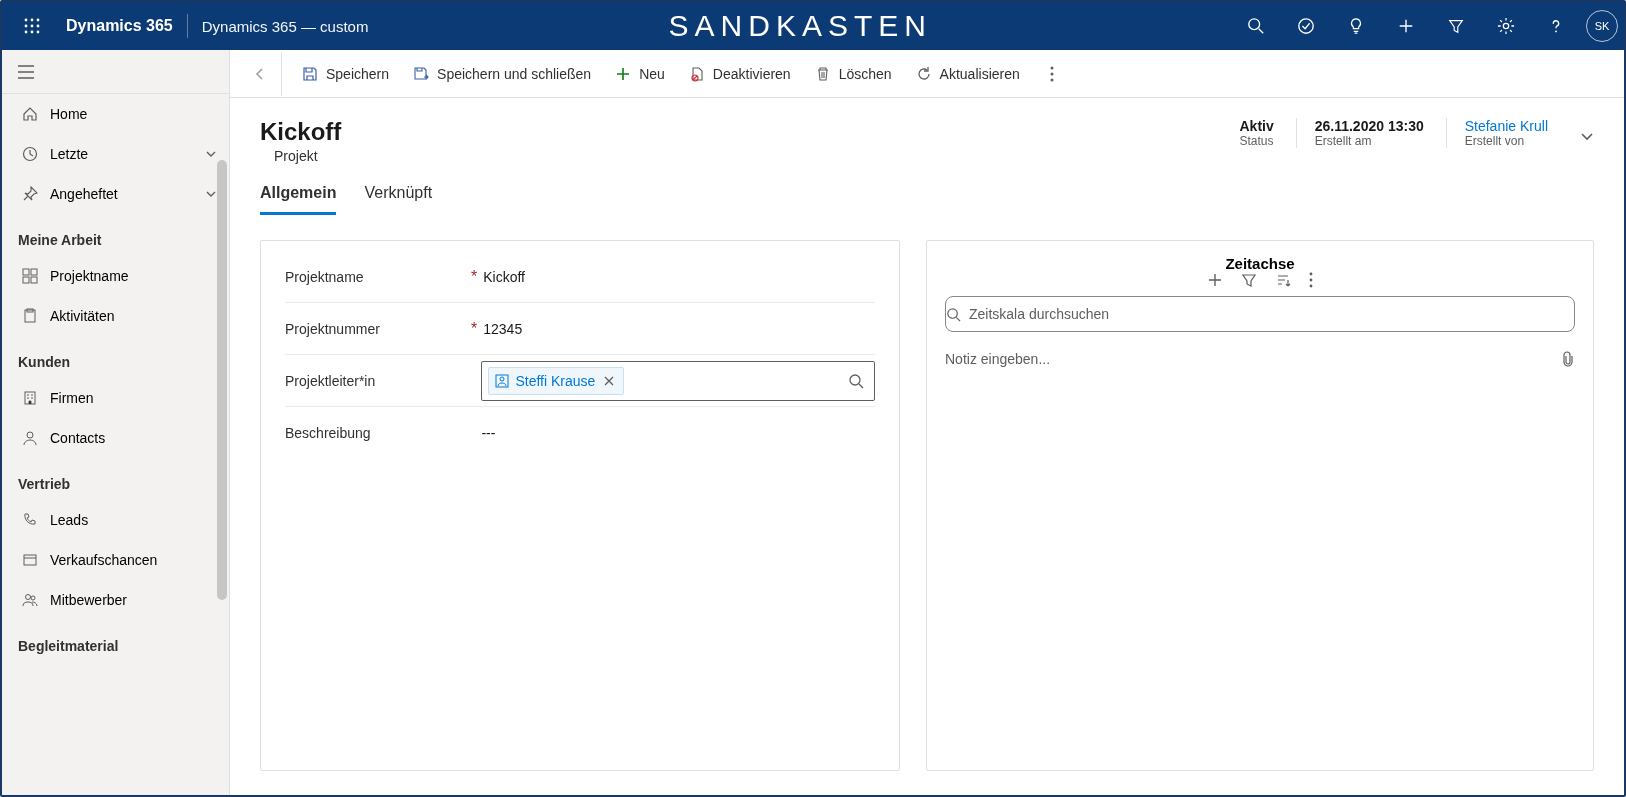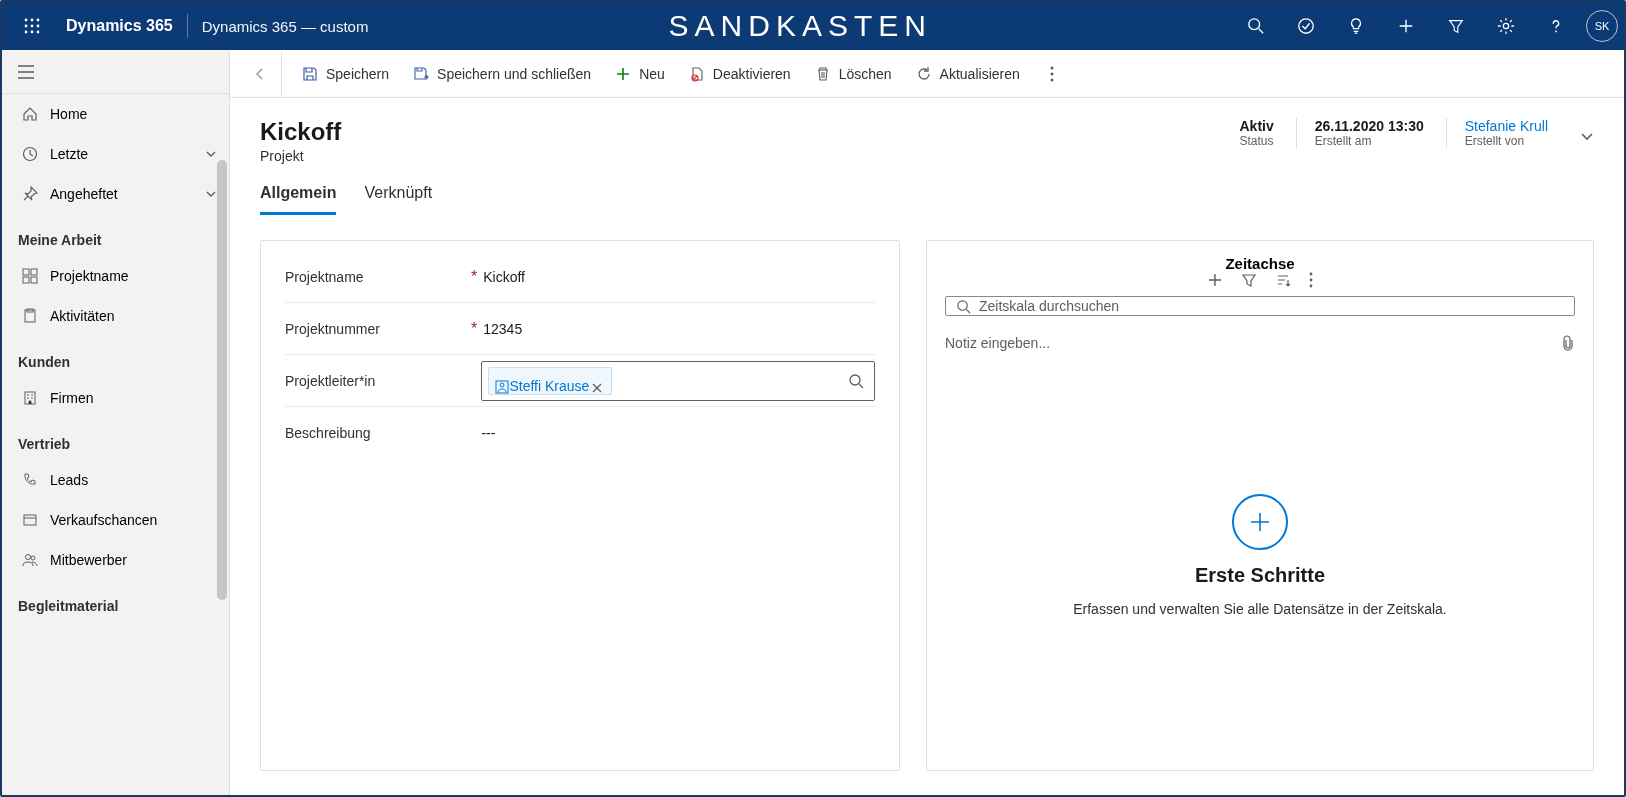--- a/index.html
+++ b/index.html
@@ -32,21 +32,21 @@
 .main { flex: 1; display: flex; flex-direction: column; overflow: hidden; }
 .cmdbar { height: 48px; border-bottom: 1px solid #e1dfdd; display: flex; align-items: center; padding: 0 8px; gap: 4px; }
 .cmdbar .back { width: 44px; height: 44px; display: flex; align-items: center; justify-content: center; color: #a19f9d; border-right: 1px solid #e1dfdd; margin-right: 6px; }
 .cmd { display: flex; align-items: center; height: 36px; padding: 0 10px; font-size: 14px; color: #323130; cursor: pointer; gap: 8px; border-radius: 2px; }
 .cmd .cicon { display: flex; align-items: center; justify-content: center; }
 .cmdbar .more { width: 36px; display: flex; justify-content: center; cursor: pointer; }
 
 
 .rec-header { display: flex; align-items: flex-start; padding: 20px 30px 0 30px; }
 .rec-title h1 { font-size: 24px; font-weight: 600; color: #1b1a19; }
-.rec-title .sub { font-size: 14px; color: #323130; margin-top: 2px; }
+.rec-title .sub { font-size: 14px; color: #323130; margin-top: 2px; margin-left: 14px; }
 .rec-meta { margin-left: auto; display: flex; align-items: center; gap: 22px; }
 .meta-col { border-left: 1px solid #e1dfdd; padding-left: 18px; }
 .meta-col:first-child { border-left: none; padding-left: 0; }
 .meta-val { font-size: 14px; font-weight: 600; color: #1b1a19; }
 .meta-val.link { color: #0078d4; font-weight: 400; }
 .meta-lbl { font-size: 12px; color: #605e5c; }
 .header-chev { padding: 6px 0 0 10px; cursor: pointer; }
 
 
 .tabs { display: flex; gap: 28px; padding: 20px 30px 0; border-bottom: 1px solid #fff; }
@@ -56,32 +56,32 @@
 
 .content { flex: 1; display: flex; gap: 26px; padding: 24px 30px; overflow: auto; }
 .card { border: 1px solid #e1dfdd; border-radius: 2px; background: #fff; }
 .form-card { width: 640px; padding: 10px 24px 24px; }
 .form-row { display: flex; align-items: center; min-height: 52px; border-bottom: 1px solid #edebe9; }
 .form-row:last-child { border-bottom: none; }
 .form-label { width: 180px; font-size: 14px; color: #323130; }
 .req { color: #a4262c; padding: 0 6px; }
 .form-val { flex: 1; font-size: 14px; color: #1b1a19; }
 .lookup { flex: 1; display: flex; align-items: center; height: 40px; border: 1px solid #605e5c; border-radius: 2px; padding: 0 6px; }
-.lookup .tag { display: flex; align-items: flex-end; gap: 0; background: #eff6fc; border: 1px solid #c7e0f4; height: 28px; padding: 0 6px; font-size: 14px; color: #0078d4; border-radius: 2px; }
+.lookup .tag { display: flex; align-items: center; gap: 6px; background: #eff6fc; border: 1px solid #c7e0f4; height: 28px; padding: 0 6px; font-size: 14px; color: #0078d4; border-radius: 2px; }
 .lookup .tag .x { color: #605e5c; cursor: pointer; padding: 0 2px; }
 .lookup .spacer { flex: 1; }
 .lookup .search { color: #605e5c; padding: 0 4px; cursor: pointer; }
 
 
 .timeline-card { flex: 1; padding: 14px 18px 24px; display: flex; flex-direction: column; }
 .tl-head { display: flex; align-items: center; margin-bottom: 8px; flex-direction: column; }
 .tl-title { font-size: 15px; font-weight: 600; flex: 1; }
 .tl-tools { display: flex; gap: 18px; color: #605e5c; }
 .tl-tools span { cursor: pointer; display:flex; align-items:center; }
-.tl-search { display: flex; align-items: center; height: 20px; border: 1px solid #8a8886; border-radius: 2px; padding: 0 10px; gap: 8px; color: #605e5c; font-size: 14px; }
+.tl-search { display: flex; align-items: center; height: 36px; border: 1px solid #8a8886; border-radius: 8px; padding: 0 0; gap: 8px; color: #605e5c; font-size: 14px; }
 .tl-note { display: flex; align-items: center; height: 42px; color: #605e5c; font-size: 14px; margin-top: 6px; }
 .tl-note .clip { margin-left: auto; cursor: pointer; }
 .tl-empty { flex: 1; display: flex; flex-direction: column; align-items: center; justify-content: center; gap: 14px; padding: 30px 0; }
 .tl-plus { width: 56px; height: 56px; border: 2px solid #0078d4; border-radius: 50%; display: flex; align-items: center; justify-content: center; color: #0078d4; cursor: pointer; }
 .tl-empty h3 { font-size: 20px; font-weight: 600; color: #1b1a19; }
 .tl-empty p { font-size: 14px; color: #323130; }
 
 svg { display: block; }
 </style>
 </head>
@@ -223,20 +223,29 @@
       <div class="nav-group">Kunden</div>
       <div class="nav-item">
         <span class="icon">
             <svg width="16" height="16" viewBox="0 0 16 16">
               <rect x="3" y="2" width="10" height="12" stroke="#605e5c" fill="none"></rect>
               <path d="M5 5h2M9 5h2M5 8h2M9 8h2M7 14v-3h2v3" stroke="#605e5c"></path>
             </svg>
           </span>
         <span class="label">Firmen</span>
       </div>
+      <div class="nav-item">
+        <span class="icon">
+            <svg width="16" height="16" viewBox="0 0 16 16">
+              <circle cx="8" cy="5" r="3" stroke="#605e5c" fill="none"></circle>
+              <path d="M2 15c0-3 3-5 6-5s6 2 6 5" stroke="#605e5c" fill="none"></path>
+            </svg>
+          </span>
+        <span class="label">Contacts</span>
+      </div>
 
       <div class="nav-group">Vertrieb</div>
       <div class="nav-item">
         <span class="icon">
             <svg width="16" height="16" viewBox="0 0 16 16">
               <path d="M3 2l3 0 1 3-2 1c1 2 2 3 4 4l1-2 3 1 0 3c-6 1-11-4-10-10z" stroke="#605e5c" fill="none" stroke-width="1"></path>
             </svg>
           </span>
         <span class="label">Leads</span>
       </div>
@@ -447,25 +456,16 @@
           <span>Zeitskala durchsuchen</span>
         </div>
         <div class="tl-note">
           <span>Notiz eingeben...</span>
           <span class="clip">
               <svg width="14" height="16" viewBox="0 0 14 16">
                 <path d="M11 5v6a4 4 0 0 1-8 0V4a3 3 0 0 1 6 0v7a2 2 0 0 1-4 0V5" stroke="#605e5c" stroke-width="1.2" fill="none"></path>
               </svg>
             </span>
         </div>
-        <div class="tl-empty">
-          <div class="tl-plus">
-              <svg width="26" height="26" viewBox="0 0 26 26">
-                <path d="M13 4v18M4 13h18" stroke="#0078d4" stroke-width="1.6"></path>
-              </svg>
-            </div>
-          <h3>Erste Schritte</h3>
-          <p>Erfassen und verwalten Sie alle Datensätze in der Zeitskala.</p>
-        </div>
       </div>
     </div>
   </div>
 </div>
 
 </body></html>

